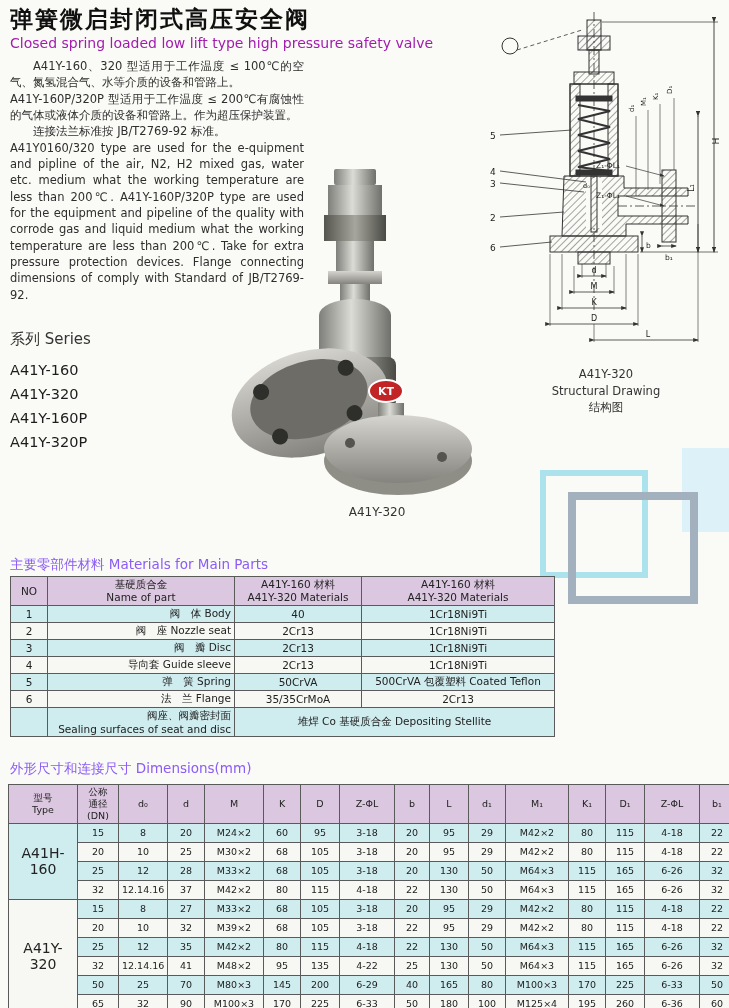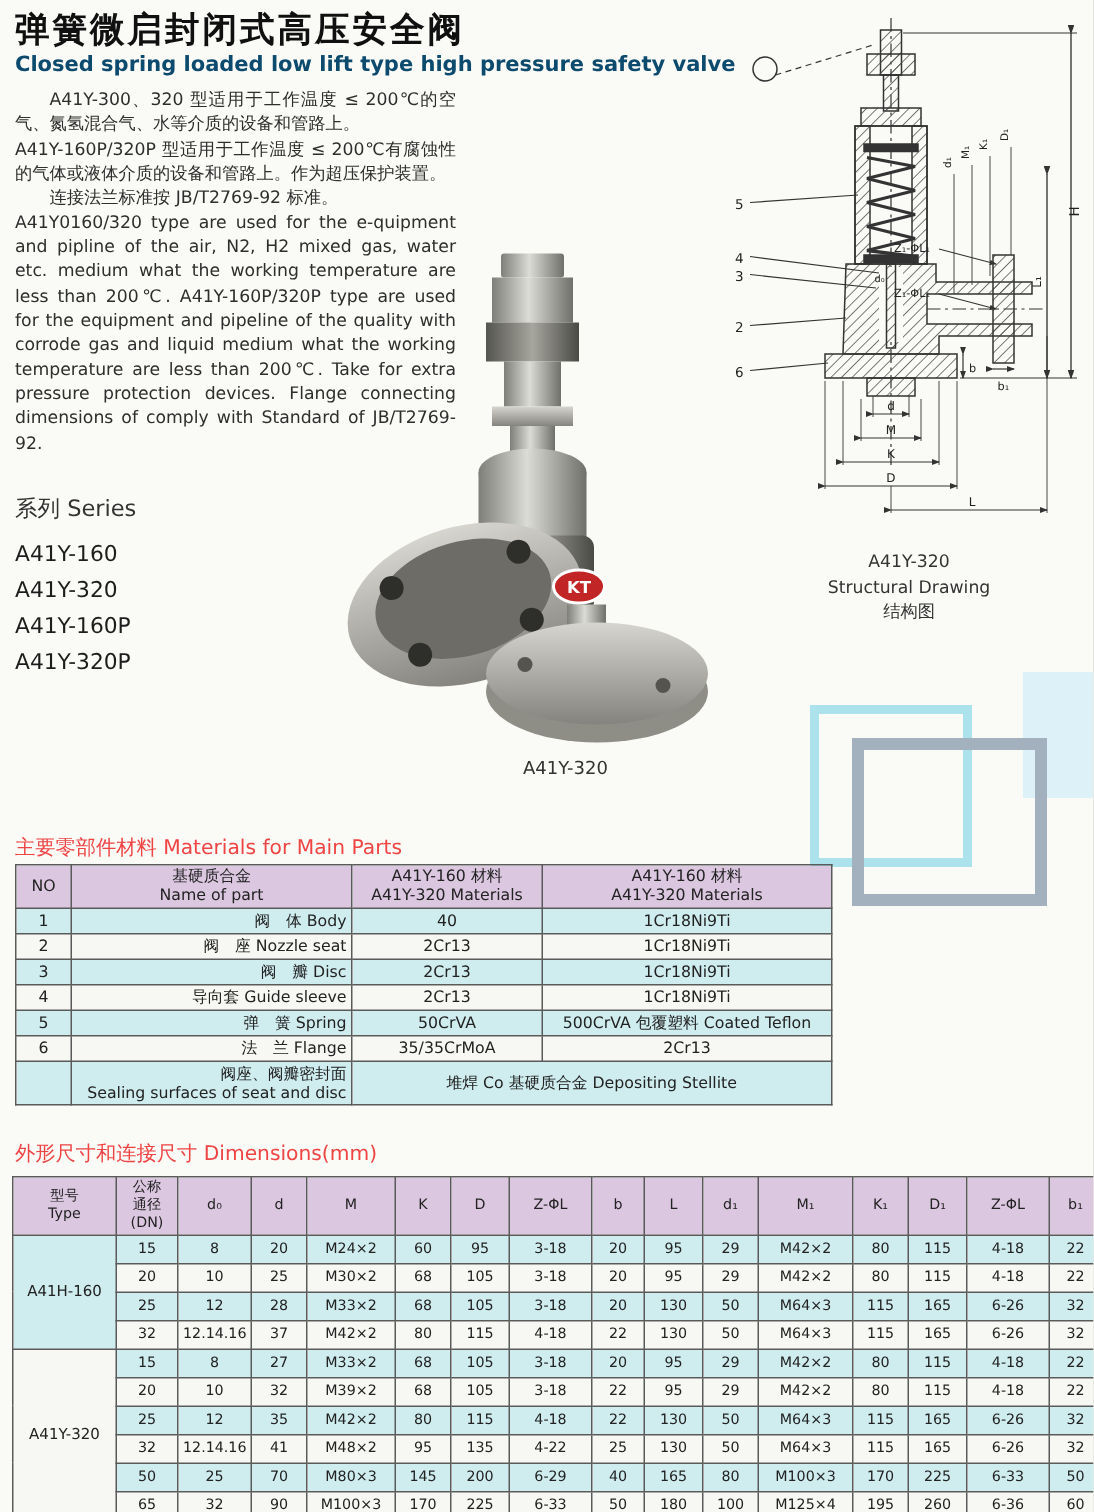--- a/index.html
+++ b/index.html
@@ -1,21 +1,21 @@
 <!DOCTYPE html>
 <html><head>
 <meta charset="utf-8">
 <style>
   html,body{margin:0;padding:0;background:#d9d9d4;}
   .page{position:relative;width:729px;height:1008px;margin:0 auto;background:#fafaf6;
         font-family:"DejaVu Sans","Liberation Sans",sans-serif;color:#222;overflow:hidden;}
 
   
   .title-zh{position:absolute;left:10px;top:4px;font-size:23px;font-weight:bold;letter-spacing:2px;color:#101010;}
-  .title-en{position:absolute;left:10px;top:35px;font-size:14px;font-weight:bold;color:#0c4a6e;}
+  .title-en{position:absolute;left:10px;top:35px;font-size:14px;font-weight:normal;color:#a21caf;}
 
   
   .intro{position:absolute;left:10px;top:58px;width:294px;font-size:11.5px;line-height:1.42;
          text-align:justify;color:#2e2e2e;}
   .intro p{margin:0;}
   .indent{text-indent:2em;}
 
   
   .series{position:absolute;left:10px;top:330px;}
   .series-heading{font-size:15px;color:#333;margin:0 0 10px 0;}
@@ -29,52 +29,52 @@
   .drawing{position:absolute;left:486px;top:8px;width:240px;}
   .drawing svg{display:block;}
   .drawing-caption{margin-top:6px;text-align:center;font-size:11.5px;line-height:1.45;color:#333;}
 
   
   .decor-fill{position:absolute;left:682px;top:448px;width:47px;height:84px;background:#ddf2f8;}
   .decor-cyan{position:absolute;left:540px;top:470px;width:96px;height:96px;border:6px solid #abe2ec;}
   .decor-gray{position:absolute;left:568px;top:492px;width:114px;height:96px;border:8px solid #a3b0be;}
 
   
-  .sec-heading{position:absolute;left:10px;font-size:13.5px;color:#ef4444;}
+  .sec-heading{position:absolute;left:10px;font-size:13.5px;color:#8b5cf6;}
   #materials-heading{top:556px;}
   #dimensions-heading{top:760px;}
 
   
   table{border-collapse:collapse;table-layout:fixed;}
   th,td{border:1px solid #5a5a5a;padding:1px 3px;text-align:center;overflow:hidden;}
   th{font-weight:normal;}
   .pre{white-space:pre-line;}
   .lav{background:#dcc7e0;}
   .cyan{background:#cfecef;}
   .white{background:#f7f7f3;}
 
   .materials-table{position:absolute;left:10px;top:576px;width:516px;font-size:10.5px;}
   .materials-table .cell-name{text-align:right;padding-left:6px;}
   .materials-table th{font-size:10.5px;line-height:1.25;}
 
   .dims-table{position:absolute;left:8px;top:784px;width:713px;font-size:9.5px;}
   .dims-table th{font-size:9.5px;line-height:1.25;vertical-align:middle;}
   .dims-table td{height:16px;}
-  .type-cell{font-size:10px;margin-top:44px;}
+  .type-cell{font-size:14px;margin-top:44px;}
 </style>
 </head>
 <body>
 
 <div class="page">
 
   <div class="title-zh">弹簧微启封闭式高压安全阀</div>
   <div class="title-en">Closed spring loaded low lift type high pressure safety valve</div>
 
   <div class="intro">
-    <p class="indent">A41Y-300、320 型适用于工作温度 ≤ 200℃的空气、氮氢混合气、水等介质的设备和管路上。</p>
+    <p class="indent">A41Y-160、320 型适用于工作温度 ≤ 100℃的空气、氮氢混合气、水等介质的设备和管路上。</p>
     <p>A41Y-160P/320P 型适用于工作温度 ≤ 200℃有腐蚀性的气体或液体介质的设备和管路上。作为超压保护装置。</p>
     <p class="indent">连接法兰标准按 JB/T2769-92 标准。</p>
     <p>A41Y0160/320 type are used for the e-quipment and pipline of the air, N2, H2 mixed gas, water etc. medium what the working temperature are less than 200℃. A41Y-160P/320P type are used for the equipment and pipeline of the quality with corrode gas and liquid medium what the working temperature are less than 200℃. Take for extra pressure protection devices. Flange connecting dimensions of comply with Standard of JB/T2769-92.</p>
   </div>
 
   <div class="series">
     <p class="series-heading">系列 Series</p>
     <div class="series-item">A41Y-160</div>
     <div class="series-item">A41Y-320</div>
     <div class="series-item">A41Y-160P</div>

